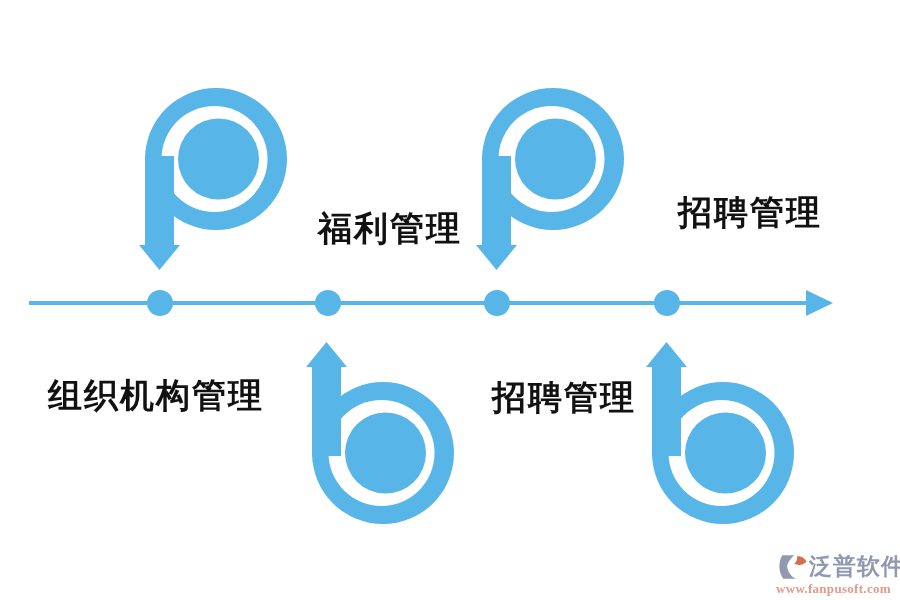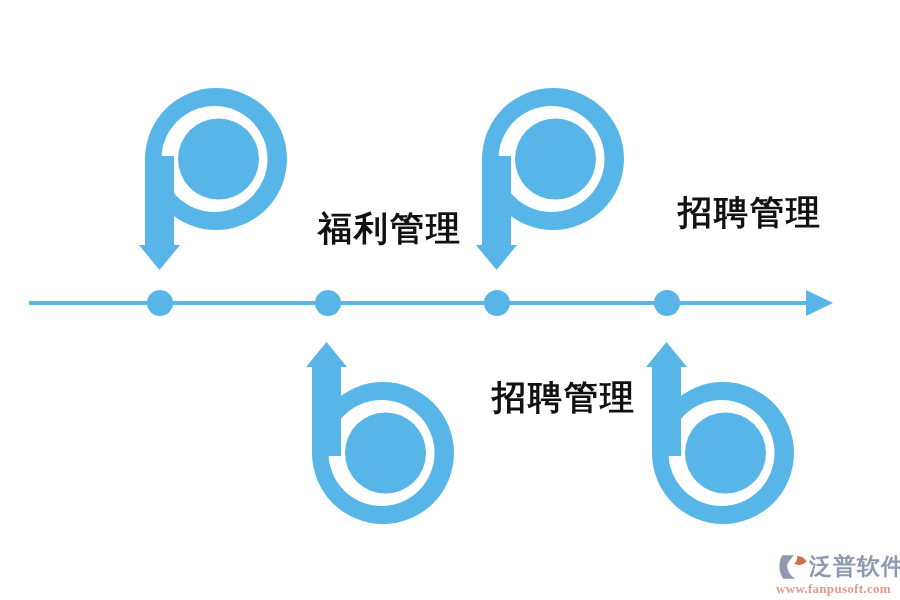--- a/index.html
+++ b/index.html
@@ -104,20 +104,21 @@
   </svg>
 
   <svg class="loop-icon loop-up-2" viewBox="0 0 150 185">
     <circle cx="77" cy="71" r="71" fill="#58B5E7"></circle>
     <circle cx="75.5" cy="71" r="53" fill="#ffffff"></circle>
     <circle cx="79.5" cy="71" r="40.5" fill="#58B5E7"></circle>
     <rect x="6" y="68" width="29" height="92" fill="#58B5E7"></rect>
     <polygon points="0,157 41,157 20.5,182" fill="#58B5E7"></polygon>
   </svg>
 
+  <div class="node-label label-0">组织机构管理</div>
   <div class="node-label label-1">福利管理</div>
   <div class="node-label label-2">招聘管理</div>
   <div class="node-label label-3">招聘管理</div>
 
   <div class="watermark">
     <div class="wm-row">
       <svg class="wm-logo" viewBox="0 0 34 30">
         <path d="M7 2 L20 2 C14.5 7.5 11.5 11.5 12.5 16 C13.5 21 16.5 25 21.5 28 L8 28 C2.5 20 2.5 9 7 2 Z" fill="#8f9ab0"></path>
         <path d="M23 3 C28.5 3.2 31.5 5.5 33.5 9 C29.5 13.5 24 13.5 20 11.5 C23 9 23.8 6.2 23 3 Z" fill="#d2714b"></path>
       </svg>

